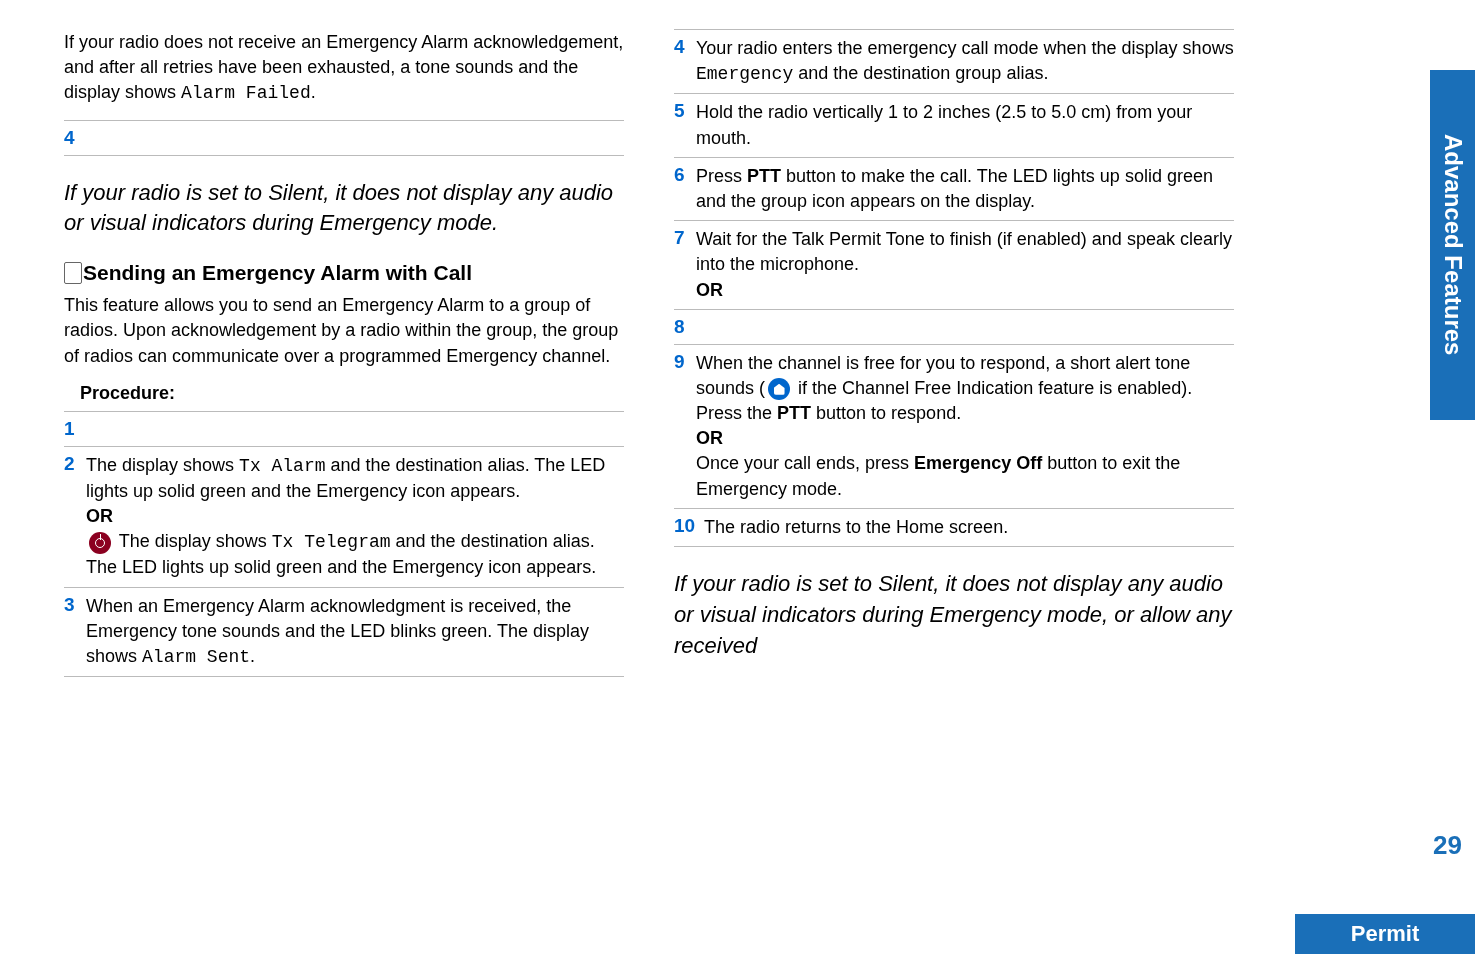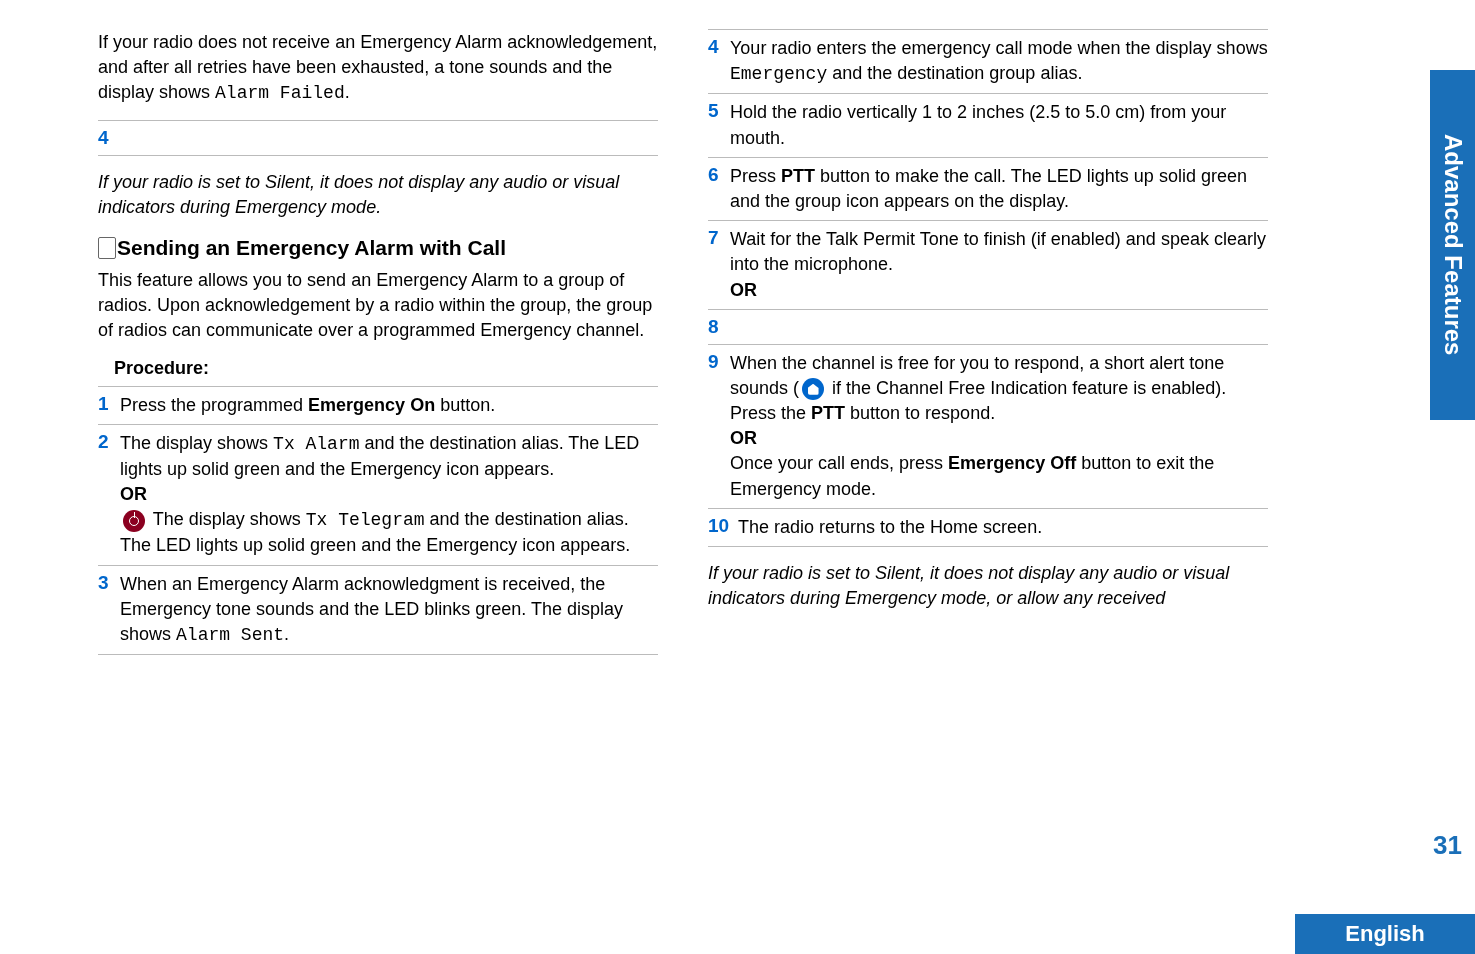--- a/index.html
+++ b/index.html
@@ -1,24 +1,24 @@
 <!DOCTYPE html>
 <html><head>
 <meta charset="utf-8">
 <style>
 * { margin: 0; padding: 0; box-sizing: border-box; }
 body { width: 1475px; height: 954px; background: #fff; font-family: Arial, Helvetica, sans-serif; color: #000; position: relative; }
-.page { display: flex; padding: 30px 40px 60px 98px; gap: 50px; }
+.page { display: flex; padding: 30px 40px 60px 64px; gap: 50px; }
 .col { flex: 1; max-width: 560px; }
 .para { font-size: 18px; line-height: 1.4; margin-bottom: 14px; }
 .mono { font-family: "Courier New", monospace; }
 .num { color: #0066cc; font-weight: bold; font-size: 19px; display: inline-block; width: 22px; vertical-align: top; }
 .step { display: flex; padding: 6px 0; border-top: 1px solid #bbb; border-bottom: 1px solid #bbb; margin-top: -1px; }
 .step-body { flex: 1; font-size: 18px; line-height: 1.4; }
-.italic { font-style: italic; font-size: 18px; line-height: 1.4; margin: 14px 0; }
+.italic { font-style: italic; font-size: 22px; line-height: 1.4; margin: 22px 0; }
 .heading { font-size: 21px; font-weight: bold; margin: 16px 0 8px 0; display: flex; align-items: center; gap: 1px; }
 .doc-icon { width: 18px; height: 22px; border: 1.5px solid #666; border-radius: 2px; position: relative; flex-shrink: 0; }
 .proc { font-weight: bold; font-size: 18px; margin: 14px 0 8px 16px; }
 .or { font-weight: bold; }
 .circ { display: inline-flex; width: 22px; height: 22px; border-radius: 50%; background: #8b0020; align-items: center; justify-content: center; vertical-align: middle; margin: 0 3px; }
 .circ-antenna { width: 10px; height: 10px; border: 1.5px solid #fff; border-radius: 50%; position: relative; }
 .circ-antenna::after { content: ""; position: absolute; width: 1.5px; height: 6px; background: #fff; left: 3.5px; top: -5px; }
 .circ2 { display: inline-flex; width: 22px; height: 22px; border-radius: 50%; background: #0066cc; align-items: center; justify-content: center; vertical-align: middle; margin: 0 3px; }
 .circ2-inner { width: 11px; height: 11px; background: #fff; border-radius: 2px; clip-path: polygon(50% 0, 100% 40%, 100% 100%, 0 100%, 0 40%); }
 .tab { position: absolute; right: 0; top: 70px; width: 45px; height: 350px; background: #1a6fb8; display: flex; align-items: center; justify-content: center; }
@@ -45,23 +45,20 @@
       <span class="doc-icon"></span>
       <span>Sending an Emergency Alarm with Call</span>
     </div>
 
     <p class="para">This feature allows you to send an Emergency Alarm to a group of radios. Upon acknowledgement by a radio within the group, the group of radios can communicate over a programmed Emergency channel.</p>
 
     <p class="proc">Procedure:</p>
 
     <div class="step">
       <span class="num">1</span>
-      <div class="step-body">
-        <span>Press the programmed </span><b>Emergency On</b><span> button.</span>
-      </div>
     </div>
 
     <div class="step">
       <span class="num">2</span>
       <div class="step-body">
         <span>The display shows </span><span class="mono">Tx Alarm</span><span> and the destination alias. The LED lights up solid green and the Emergency icon appears.</span>
         <div class="or">OR</div>
         <div>
           <span class="circ">
               <span class="circ-antenna"></span>
@@ -128,14 +125,14 @@
       <div class="step-body">The radio returns to the Home screen.</div>
     </div>
 
     <p class="italic">If your radio is set to Silent, it does not display any audio or visual indicators during Emergency mode, or allow any received</p>
   </div>
 </div>
 
 <div class="tab">
   <span class="tab-text">Advanced Features</span>
 </div>
-<div class="pagenum">31</div>
-<div class="lang">English</div>
+<div class="pagenum">29</div>
+<div class="lang">Permit</div>
 
 </body></html>

